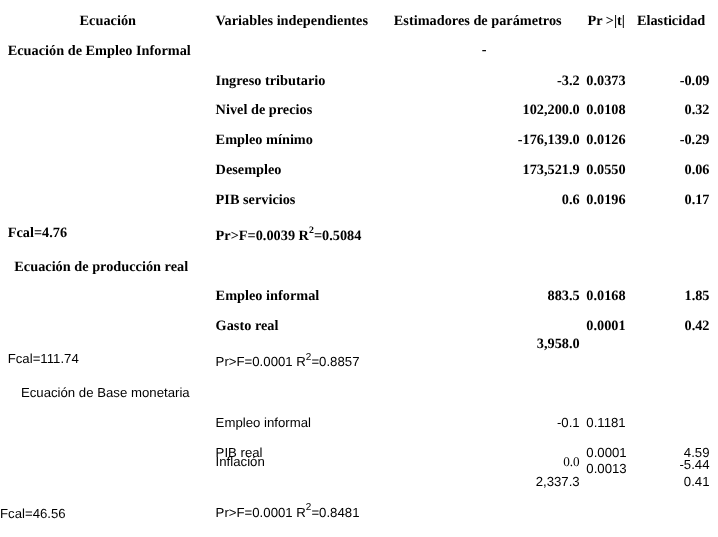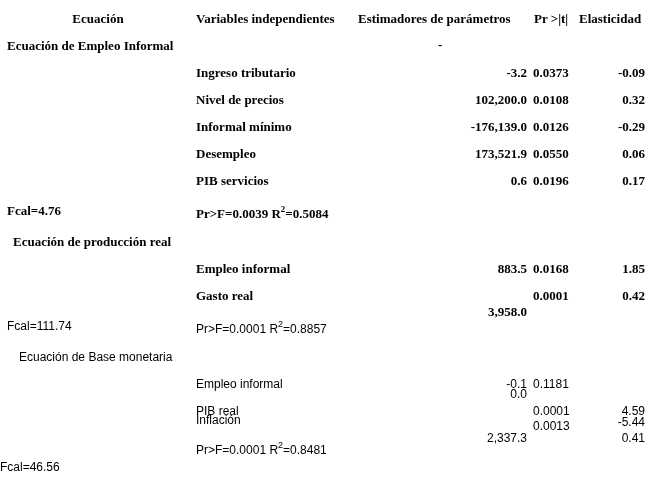--- a/index.html
+++ b/index.html
@@ -38,21 +38,21 @@
       <span class="t b c-pr" style="top:65px;">0.0373</span>
       <span class="t b c-el" style="top:65px;">-0.09</span>
     </div>
     <div>
       <span class="t b c-var" style="top:92px;">Nivel de precios</span>
       <span class="t b c-est" style="top:92px;text-align:center;">102,200.0</span>
       <span class="t b c-pr" style="top:92px;">0.0108</span>
       <span class="t b c-el" style="top:92px;">0.32</span>
     </div>
     <div>
-      <span class="t b c-var" style="top:119px;">Informal mínimo</span>
+      <span class="t b c-var" style="top:119px;">Empleo mínimo</span>
       <span class="t b c-est" style="top:119px;">-176,139.0</span>
       <span class="t b c-pr" style="top:119px;">0.0126</span>
       <span class="t b c-el" style="top:119px;">-0.29</span>
     </div>
     <div>
       <span class="t b c-var" style="top:146px;">Desempleo</span>
       <span class="t b c-est" style="top:146px;">173,521.9</span>
       <span class="t b c-pr" style="top:146px;">0.0550</span>
       <span class="t b c-el" style="top:146px;">0.06</span>
     </div>
@@ -91,28 +91,28 @@
     <span class="t n" style="top:349px; left:19px;">Ecuación de Base monetaria</span>
 
     <div>
       <span class="t n c-var" style="top:376px;">Empleo informal</span>
       <span class="t n c-est" style="top:376px;">-0.1</span>
       <span class="t n c-pr" style="top:376px;">0.1181</span>
       <span class="t n c-el" style="top:376px;margin-top:38px;">-5.44</span>
     </div>
     <div>
       <span class="t n c-var" style="top:403px;">PIB real</span>
-      <span class="t n c-est" style="top:386px;">0.0</span>
+      <span class="t n c-est" style="top:412px;font-family:Liberation Serif, serif;">0.0</span>
       <span class="t n c-pr" style="top:403px;">0.0001</span>
       <span class="t n c-el" style="top:403px;">4.59</span>
     </div>
     <div>
       <span class="t n c-var" style="top:412px;">Inflación</span>
       <span class="t n c-est" style="top:430px;">2,337.3</span>
       <span class="t n c-pr" style="top:418px;">0.0013</span>
       <span class="t n c-el" style="top:430px;">0.41</span>
     </div>
 
     <span class="t n" style="top:459px; left:0;">Fcal=46.56</span>
-    <span class="t n c-var" style="top:442px;"><span>Pr&gt;F=0.0001 R</span><sup>2</sup><span>=0.8481</span></span>
+    <span class="t n c-var" style="top:458px;"><span>Pr&gt;F=0.0001 R</span><sup>2</sup><span>=0.8481</span></span>
   </div>
 
 </div>
 
 </body></html>

